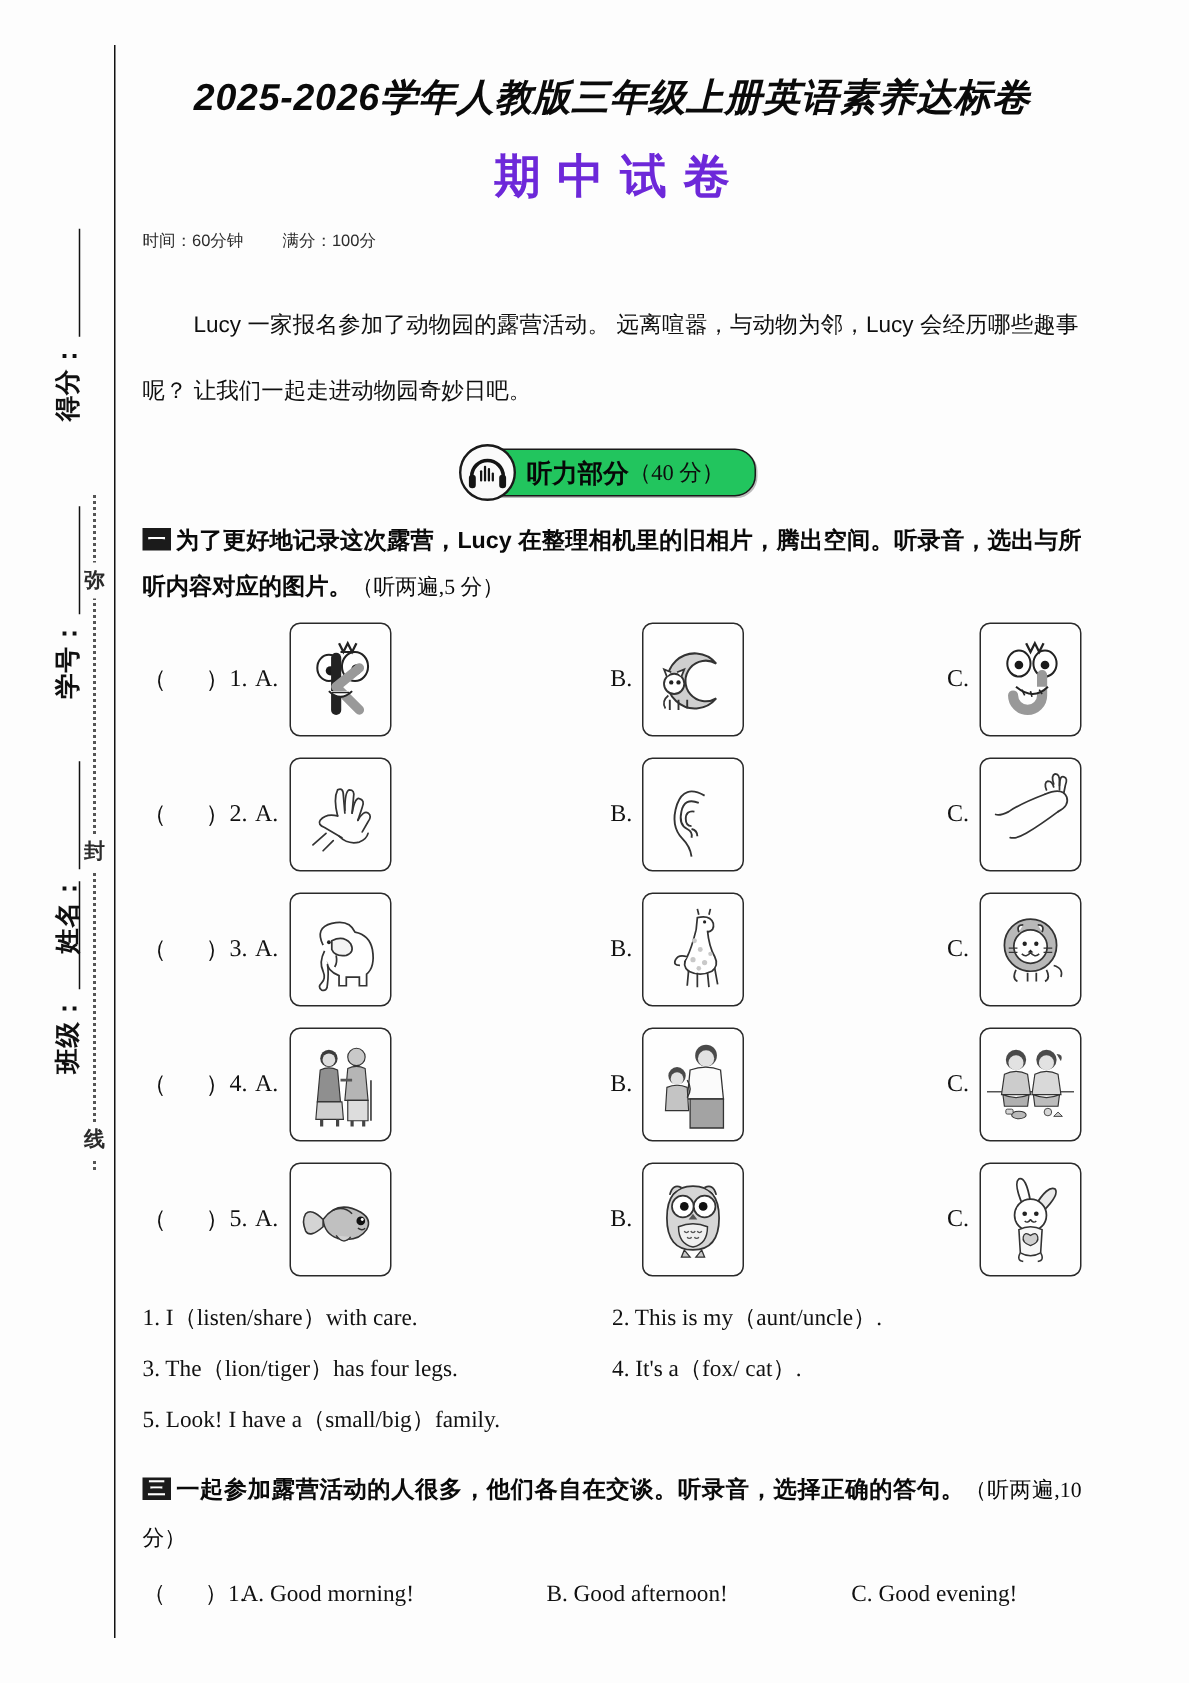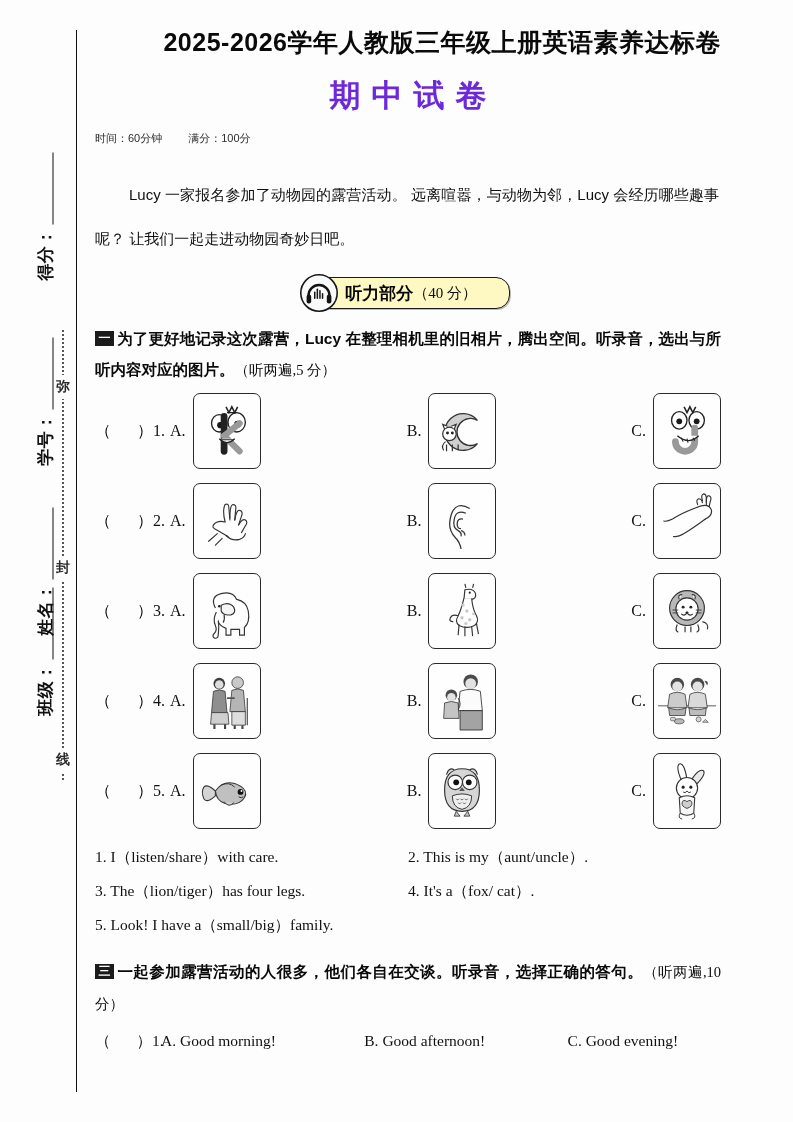--- a/index.html
+++ b/index.html
@@ -92,27 +92,28 @@
 
   
   .content {
     position: absolute;
     left: 95px;
     top: 0;
     width: 626px;
   }
 
   .doc-title {
-    text-align: right;
+    text-align: center;
     font-family: "Liberation Sans", "DejaVu Sans", sans-serif;
     font-size: 25px;
     font-weight: 700;
     letter-spacing: 0.5px;
-    margin-top: 26px;
+    margin-top: 48px;
     color: #0a0a0a;
+    font-style: italic;
   }
   .doc-subtitle {
     text-align: center;
     font-family: "Liberation Sans", "DejaVu Sans", sans-serif;
     font-size: 31px;
     font-weight: 700;
     letter-spacing: 11px;
     margin-top: 16px;
     padding-left: 11px;
     color: #6d28d9;
@@ -142,22 +143,22 @@
     justify-content: center;
     margin-top: 16px;
   }
   .banner {
     position: relative;
     display: flex;
     align-items: center;
     height: 30px;
     border: 1.5px solid #1a1a1a;
     border-radius: 4px 14px 14px 4px;
-    padding: 0 32px 0 38px;
-    background: #fef9c3;
+    padding: 0 20px 0 38px;
+    background: #22c55e;
     box-shadow: 1px 1px 0 #bbb;
   }
   .banner-icon {
     position: absolute;
     left: -8px;
     top: -5px;
     width: 40px;
     height: 40px;
   }
   .banner-text {

